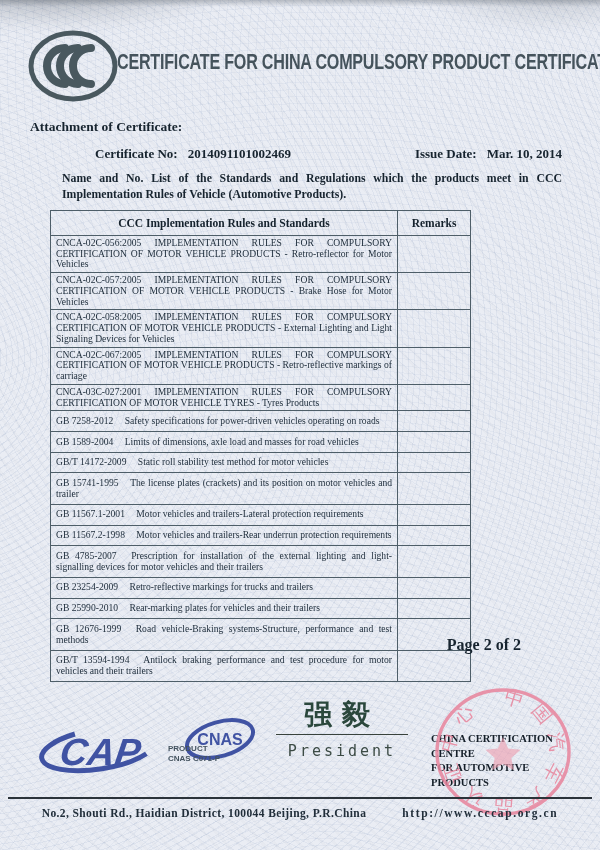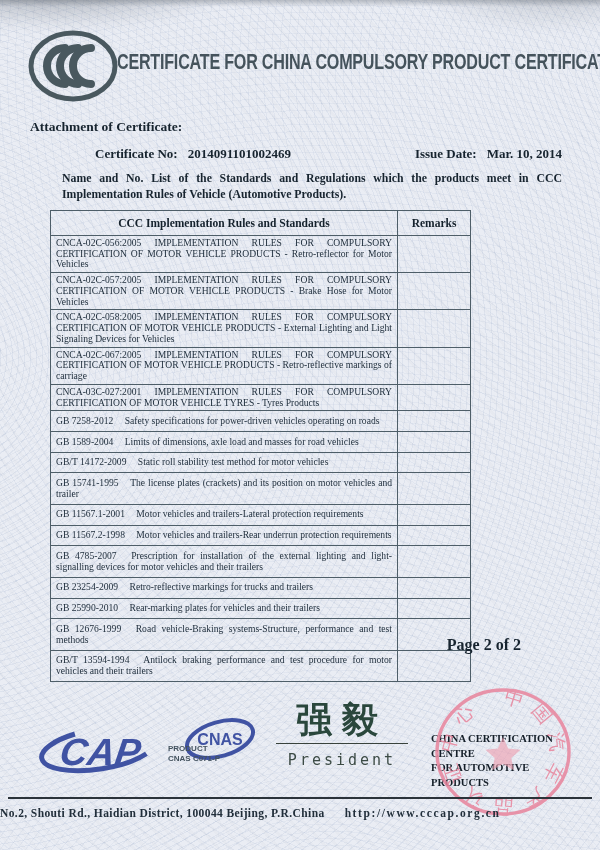--- a/index.html
+++ b/index.html
@@ -40,32 +40,32 @@
   td.std-cell.gb .code{margin-right:9px;}
   td.remarks-cell{width:70px;}
 
   .pagelabel{position:absolute;right:79px;top:636px;font-weight:700;font-size:16px;color:#17242f;}
 
   .cap-logo{position:absolute;left:35px;top:719px;width:132px;height:62px;}
   .cnas-logo{position:absolute;left:181px;top:712px;width:78px;height:54px;}
   .cnas-sub{position:absolute;left:168px;top:744px;width:104px;text-align:left;
     font-family:"Liberation Sans", sans-serif;font-weight:700;font-size:8px;line-height:1.25;color:#43525e;}
   .sig{position:absolute;left:272px;top:698px;width:140px;text-align:center;}
-  .sig-name{font-size:36px;line-height:1.2;font-weight:700;color:#2a473c;letter-spacing:10px;
+  .sig-name{font-size:28px;line-height:1.2;font-weight:700;color:#2a473c;letter-spacing:10px;
     font-family:Liberation Sans, sans-serif;}
   .sig-rule{margin:2px auto 0;width:132px;border-top:1.6px solid #38423c;}
   .sig-title{margin-top:7px;font-family:"DejaVu Sans Mono", monospace;font-size:15px;
     letter-spacing:3px;color:#3c4b45;}
   .centre-name{position:absolute;left:431px;top:731px;width:150px;
     font-weight:700;font-size:11.2px;line-height:1.3;color:#141e28;
     transform:scaleX(.94);transform-origin:0 0;}
   .stamp{position:absolute;left:428px;top:681px;width:150px;height:142px;opacity:.85;}
 
   .bottomrule{position:absolute;left:8px;right:8px;top:797px;height:2px;background:#2b333a;}
-  .addressbar{position:absolute;left:0;right:0;top:807px;display:flex;gap:20px;
+  .addressbar{position:absolute;left:0;right:0;top:807px;display:flex;justify-content:center;gap:36px;
     font-weight:700;font-size:11.5px;color:#212e3a;letter-spacing:.4px;}
   .addressbar .website{letter-spacing:1.6px;}
 </style>
 </head>
 <body>
 
 <div class="page">
   <div class="smudge edge"></div>
   <div class="smudge tl"></div>
   <div class="smudge tr"></div>

